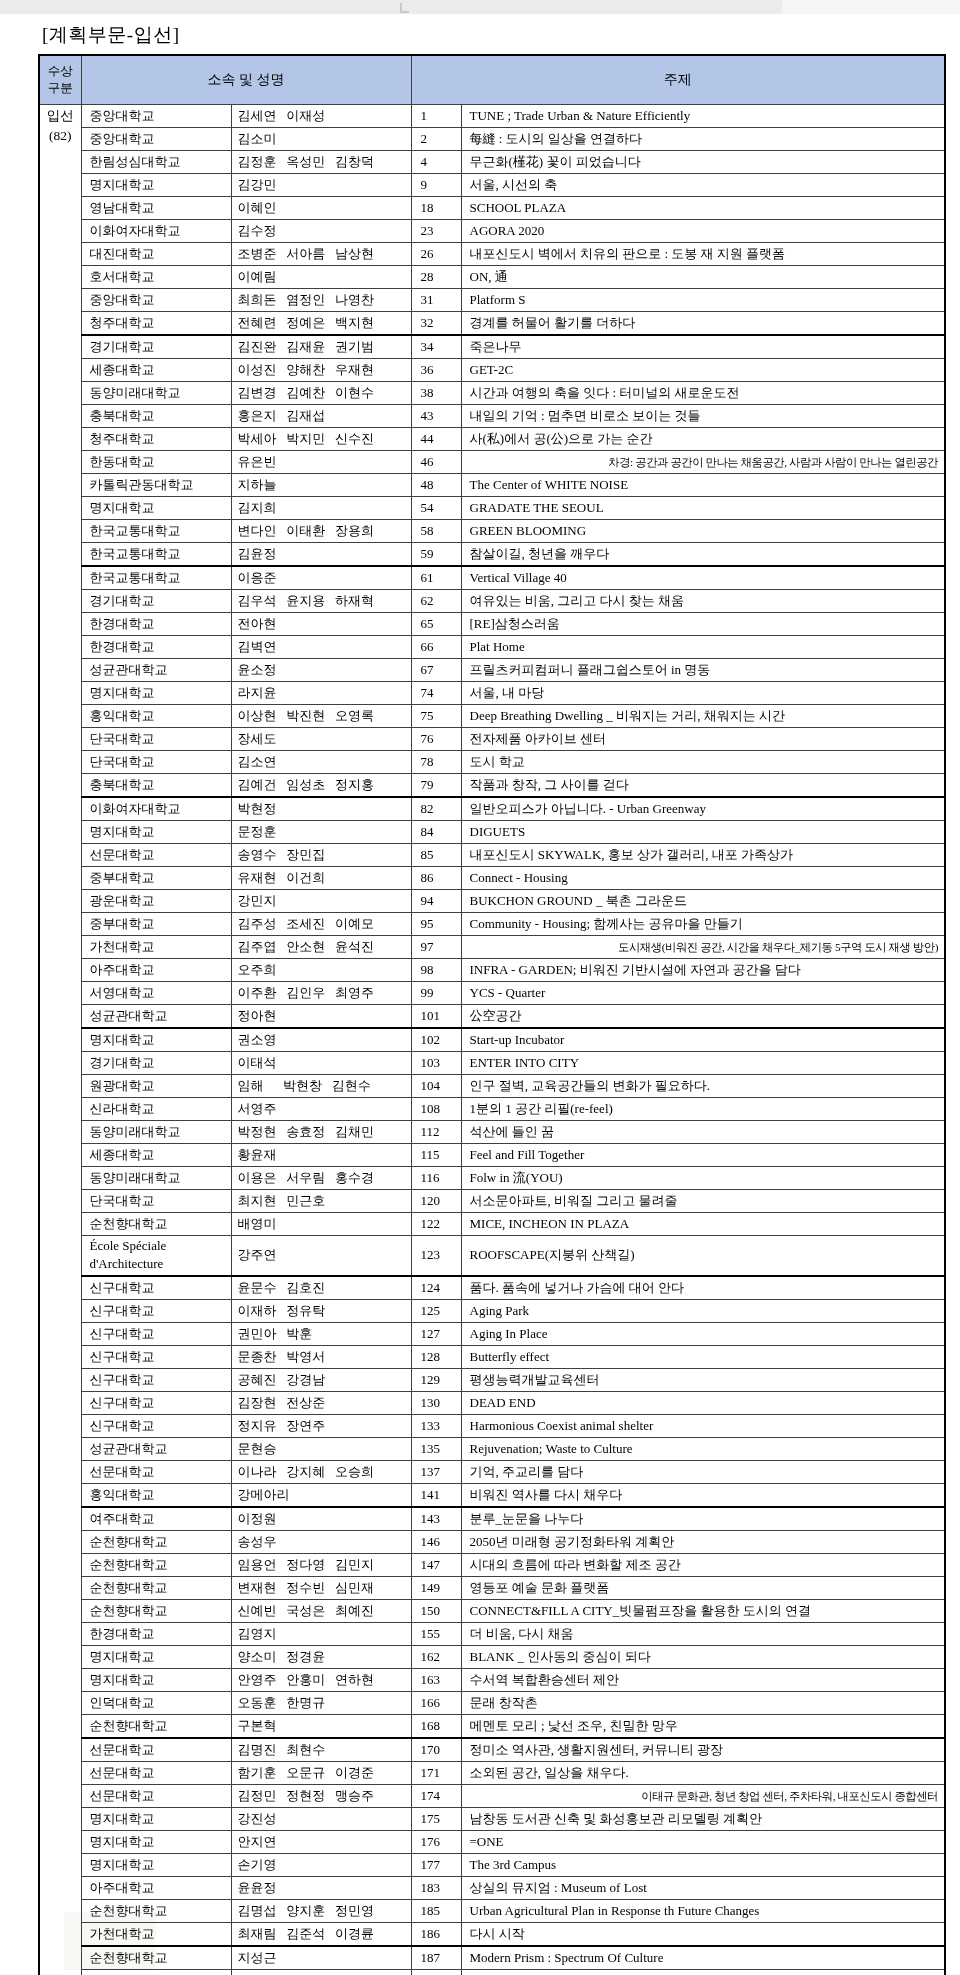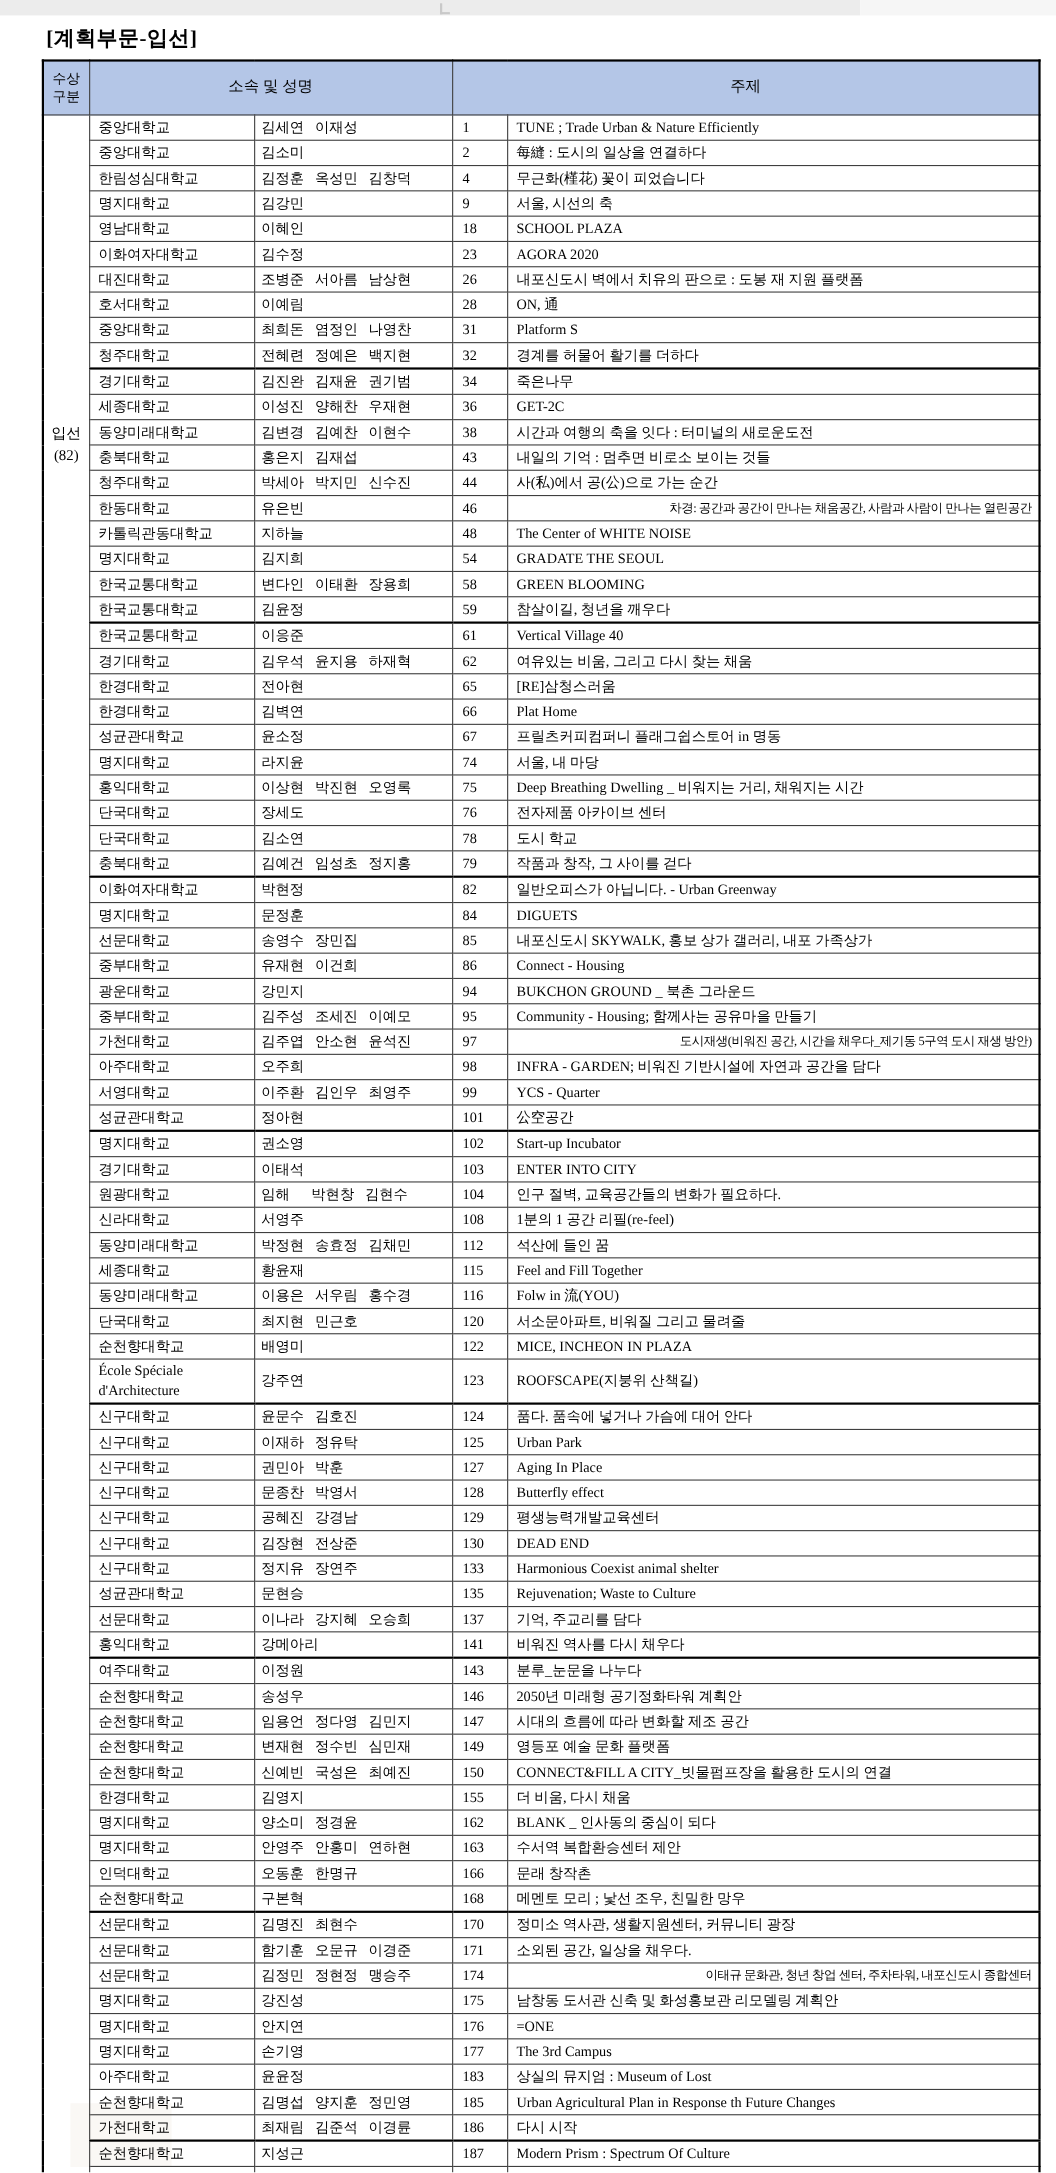--- a/index.html
+++ b/index.html
@@ -12,21 +12,21 @@
   .page { position: relative; width: 960px; height: 1975px; overflow: hidden; background: #fff; }
 
   .scan-strip { position: absolute; top: 0; left: 0; width: 782px; height: 14px; background: #ececec; }
   .scan-strip-right { position: absolute; top: 0; left: 782px; width: 178px; height: 14px; background: #f6f6f6; }
   .scan-mark { position: absolute; top: 3px; left: 400px; width: 7px; height: 8px; border-left: 2px solid #c9c9c9; border-bottom: 2px solid #c9c9c9; }
   .scan-blot { position: absolute; left: 64px; top: 1912px; width: 92px; height: 58px; background: #faf8f5; }
 
   .doc-title {
     margin: 0;
     position: absolute; top: 22px; left: 42px;
-    font-size: 19px; font-weight: bold; letter-spacing: 0.5px;
+    font-size: 19px; font-weight: normal; letter-spacing: 0.5px;
   }
 
   table.award-table {
     position: absolute; top: 54px; left: 38px;
     width: 906px;
     border-collapse: collapse;
     table-layout: fixed;
     border: 2px solid #000;
   }
   col.c-award { width: 42px; }
@@ -62,21 +62,21 @@
   td.topic-cell.condensed { font-size: 11.3px; letter-spacing: -0.4px; text-align: right; }
 
   tr.thick-top td { border-top: 2px solid #000; }
 
   td.award-cell {
     vertical-align: top;
     text-align: center;
     font-size: 13.5px;
     border-right: 1px solid #3f3f3f;
   }
-  .award-wrap { margin-top: 278px; line-height: 1.5; }
+  .award-wrap { line-height: 1.5; }
 </style>
 </head>
 <body>
 
 <div class="page">
   <div class="scan-strip"></div>
   <div class="scan-strip-right"></div>
   <div class="scan-mark"></div>
   <div class="scan-blot"></div>
 
@@ -407,21 +407,21 @@
         <tr class="thick-top">
           <td class="school-cell">신구대학교</td>
           <td class="names-cell">윤문수   김호진</td>
           <td class="no-cell">124</td>
           <td class="topic-cell">품다. 품속에 넣거나 가슴에 대어 안다</td>
         </tr>
         <tr>
           <td class="school-cell">신구대학교</td>
           <td class="names-cell">이재하   정유탁</td>
           <td class="no-cell">125</td>
-          <td class="topic-cell">Urban Park</td>
+          <td class="topic-cell">Aging Park</td>
         </tr>
         <tr>
           <td class="school-cell">신구대학교</td>
           <td class="names-cell">권민아   박훈</td>
           <td class="no-cell">127</td>
           <td class="topic-cell">Aging In Place</td>
         </tr>
         <tr>
           <td class="school-cell">신구대학교</td>
           <td class="names-cell">문종찬   박영서</td>

